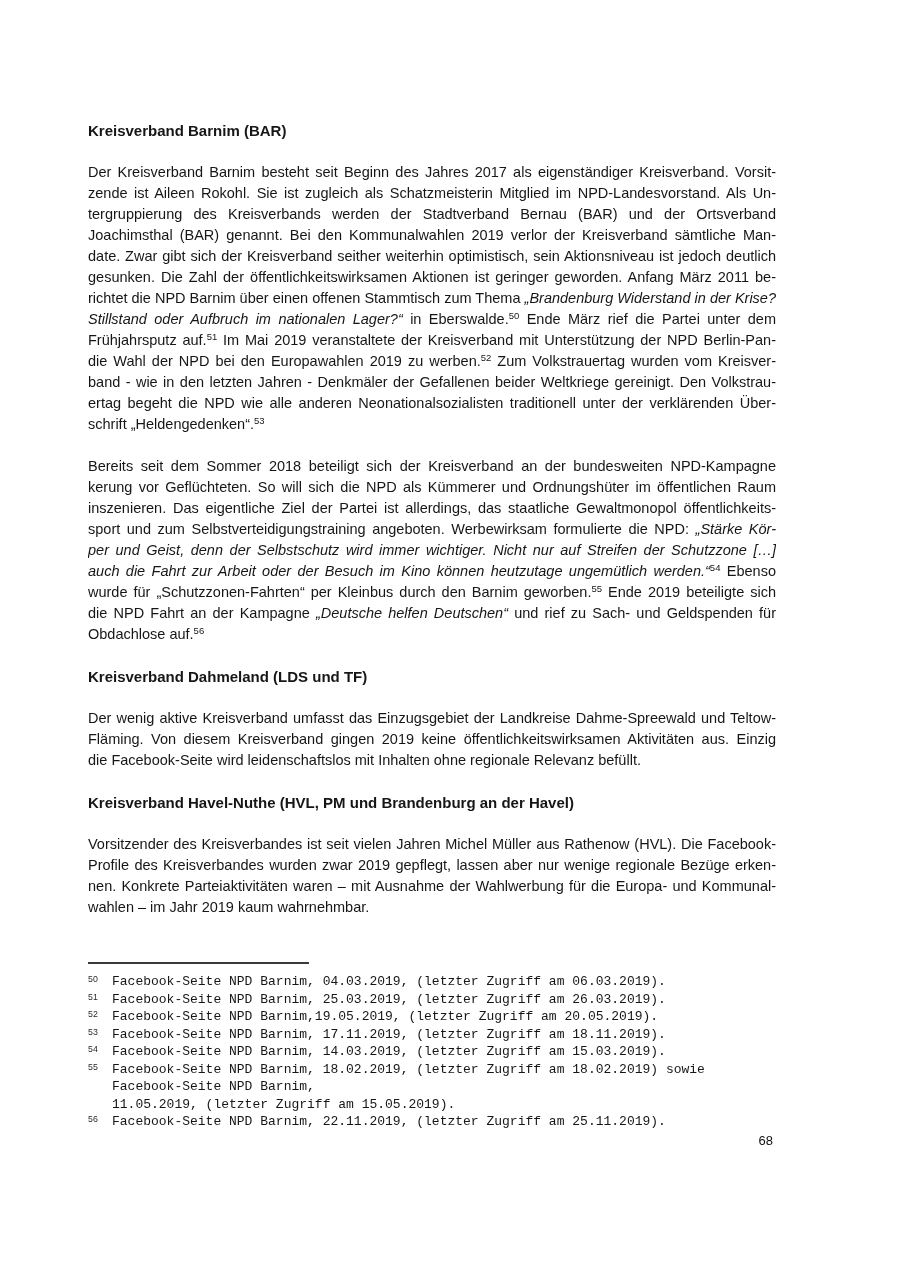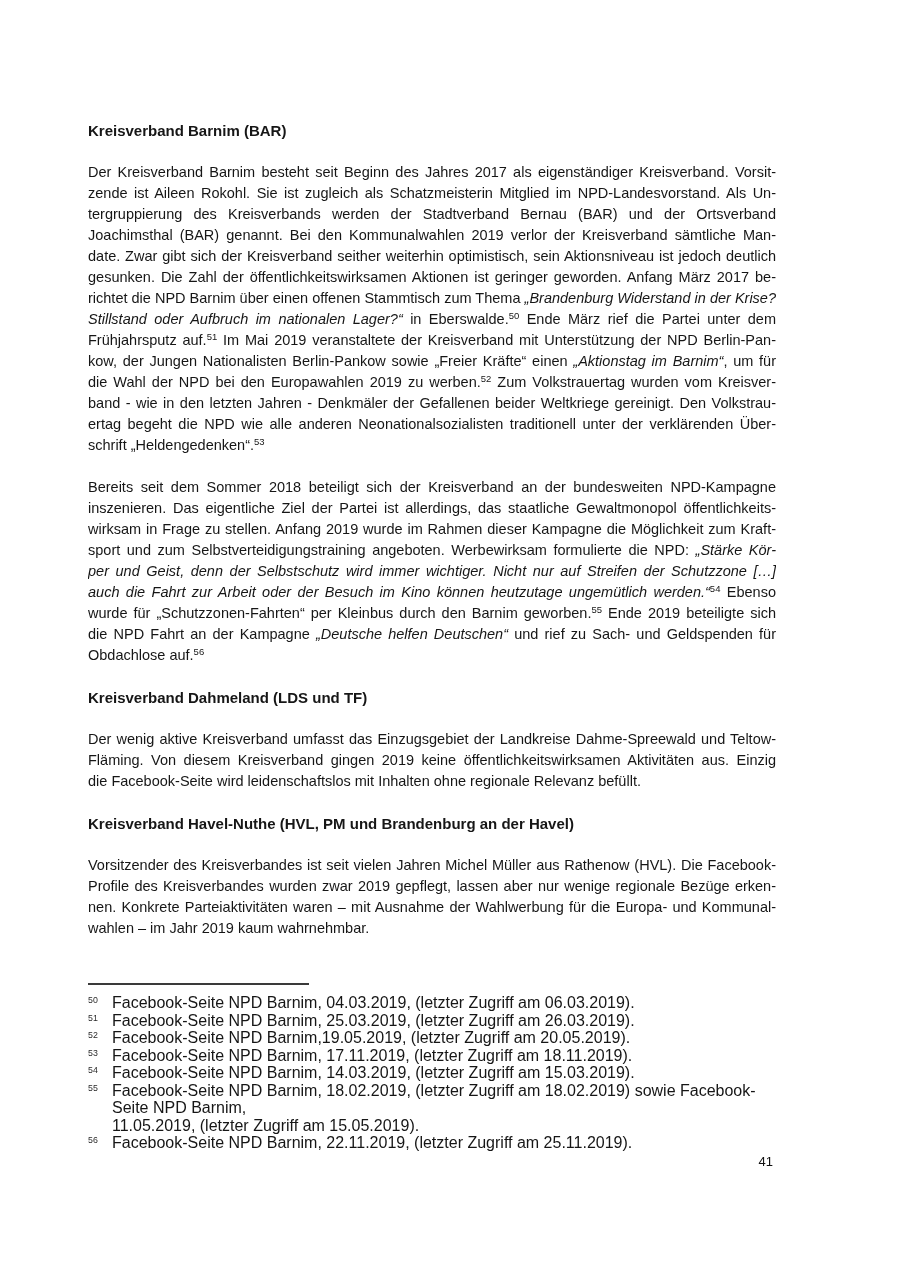--- a/index.html
+++ b/index.html
@@ -55,23 +55,24 @@
   .fn-num {
     flex: none;
     width: 24px;
     font-size: 8.8px;
     line-height: 17.5px;
     position: relative;
     top: -2px;
     color: #2b2b2b;
   }
   .fn-text {
-    font-size: 16px;
+    font-size: 13px;
     line-height: 17.5px;
     white-space: pre-line;
+    font-family: Liberation Mono, monospace;
   }
   .page-number {
     text-align: right;
     font-size: 13px;
     line-height: 17px;
     padding-right: 3px;
     margin-top: 1px;
     color: #111111;
   }
 </style>
@@ -80,34 +81,33 @@
 
 <div class="page">
   <div>
       <div class="heading">Kreisverband Barnim (BAR)</div>
       <div class="para">
         <div class="line"><span>Der Kreisverband Barnim besteht seit Beginn des Jahres 2017 als eigenständiger Kreisverband. Vorsit-</span></div>
         <div class="line"><span>zende ist Aileen Rokohl. Sie ist zugleich als Schatzmeisterin Mitglied im NPD-Landesvorstand. Als Un-</span></div>
         <div class="line"><span>tergruppierung des Kreisverbands werden der Stadtverband Bernau (BAR) und der Ortsverband</span></div>
         <div class="line"><span>Joachimsthal (BAR) genannt. Bei den Kommunalwahlen 2019 verlor der Kreisverband sämtliche Man-</span></div>
         <div class="line"><span>date. Zwar gibt sich der Kreisverband seither weiterhin optimistisch, sein Aktionsniveau ist jedoch deutlich</span></div>
-        <div class="line"><span>gesunken. Die Zahl der öffentlichkeitswirksamen Aktionen ist geringer geworden. Anfang März 2017 be-</span></div>
+        <div class="line"><span>gesunken. Die Zahl der öffentlichkeitswirksamen Aktionen ist geringer geworden. Anfang März 2011 be-</span></div>
         <div class="line"><span>richtet die NPD Barnim über einen offenen Stammtisch zum Thema </span><span class="i">„Brandenburg Widerstand in der Krise?</span></div>
         <div class="line"><span class="i">Stillstand oder Aufbruch im nationalen Lager?“</span><span> in Eberswalde.</span><span class=" sup">50</span><span> Ende März rief die Partei unter dem</span></div>
         <div class="line"><span>Frühjahrsputz auf.</span><span class=" sup">51</span><span> Im Mai 2019 veranstaltete der Kreisverband mit Unterstützung der NPD Berlin-Pan-</span></div>
-        <div class="line"><span>kow, der Jungen Nationalisten Berlin-Pankow sowie „Freier Kräfte“ einen </span><span class="i">„Aktionstag im Barnim“</span><span>, um für</span></div>
         <div class="line"><span>die Wahl der NPD bei den Europawahlen 2019 zu werben.</span><span class=" sup">52</span><span> Zum Volkstrauertag wurden vom Kreisver-</span></div>
         <div class="line"><span>band - wie in den letzten Jahren - Denkmäler der Gefallenen beider Weltkriege gereinigt. Den Volkstrau-</span></div>
         <div class="line"><span>ertag begeht die NPD wie alle anderen Neonationalsozialisten traditionell unter der verklärenden Über-</span></div>
         <div class="line last"><span>schrift „Heldengedenken“.</span><span class=" sup">53</span></div>
       </div>
       <div class="para">
         <div class="line"><span>Bereits seit dem Sommer 2018 beteiligt sich der Kreisverband an der bundesweiten NPD-Kampagne</span></div>
+        <div class="line"><span>kerung vor Geflüchteten. So will sich die NPD als Kümmerer und Ordnungshüter im öffentlichen Raum</span></div>
         <div class="line"><span>inszenieren. Das eigentliche Ziel der Partei ist allerdings, das staatliche Gewaltmonopol öffentlichkeits-</span></div>
-        <div class="line"><span>wirksam in Frage zu stellen. Anfang 2019 wurde im Rahmen dieser Kampagne die Möglichkeit zum Kraft-</span></div>
         <div class="line"><span>sport und zum Selbstverteidigungstraining angeboten. Werbewirksam formulierte die NPD: </span><span class="i">„Stärke Kör-</span></div>
         <div class="line"><span class="i">per und Geist, denn der Selbstschutz wird immer wichtiger. Nicht nur auf Streifen der Schutzzone […]</span></div>
         <div class="line"><span class="i">auch die Fahrt zur Arbeit oder der Besuch im Kino können heutzutage ungemütlich werden.“</span><span class=" sup">54</span><span> Ebenso</span></div>
         <div class="line"><span>wurde für „Schutzzonen-Fahrten“ per Kleinbus durch den Barnim geworben.</span><span class=" sup">55</span><span> Ende 2019 beteiligte sich</span></div>
         <div class="line"><span>die NPD Fahrt an der Kampagne </span><span class="i">„Deutsche helfen Deutschen“</span><span> und rief zu Sach- und Geldspenden für</span></div>
         <div class="line last"><span>Obdachlose auf.</span><span class=" sup">56</span></div>
       </div>
       <div class="heading">Kreisverband Dahmeland (LDS und TF)</div>
       <div class="para">
         <div class="line"><span>Der wenig aktive Kreisverband umfasst das Einzugsgebiet der Landkreise Dahme-Spreewald und Teltow-</span></div>
@@ -147,14 +147,14 @@
           <span class="fn-num">55</span>
           <div class="fn-text">Facebook-Seite NPD Barnim, 18.02.2019, (letzter Zugriff am 18.02.2019) sowie Facebook-Seite NPD Barnim,
 11.05.2019, (letzter Zugriff am 15.05.2019).</div>
         </div>
         <div class="fn-row">
           <span class="fn-num">56</span>
           <div class="fn-text">Facebook-Seite NPD Barnim, 22.11.2019, (letzter Zugriff am 25.11.2019).</div>
         </div>
       </div>
     </div>
-  <div class="page-number">41</div>
+  <div class="page-number">68</div>
 </div>
 
 </body></html>

